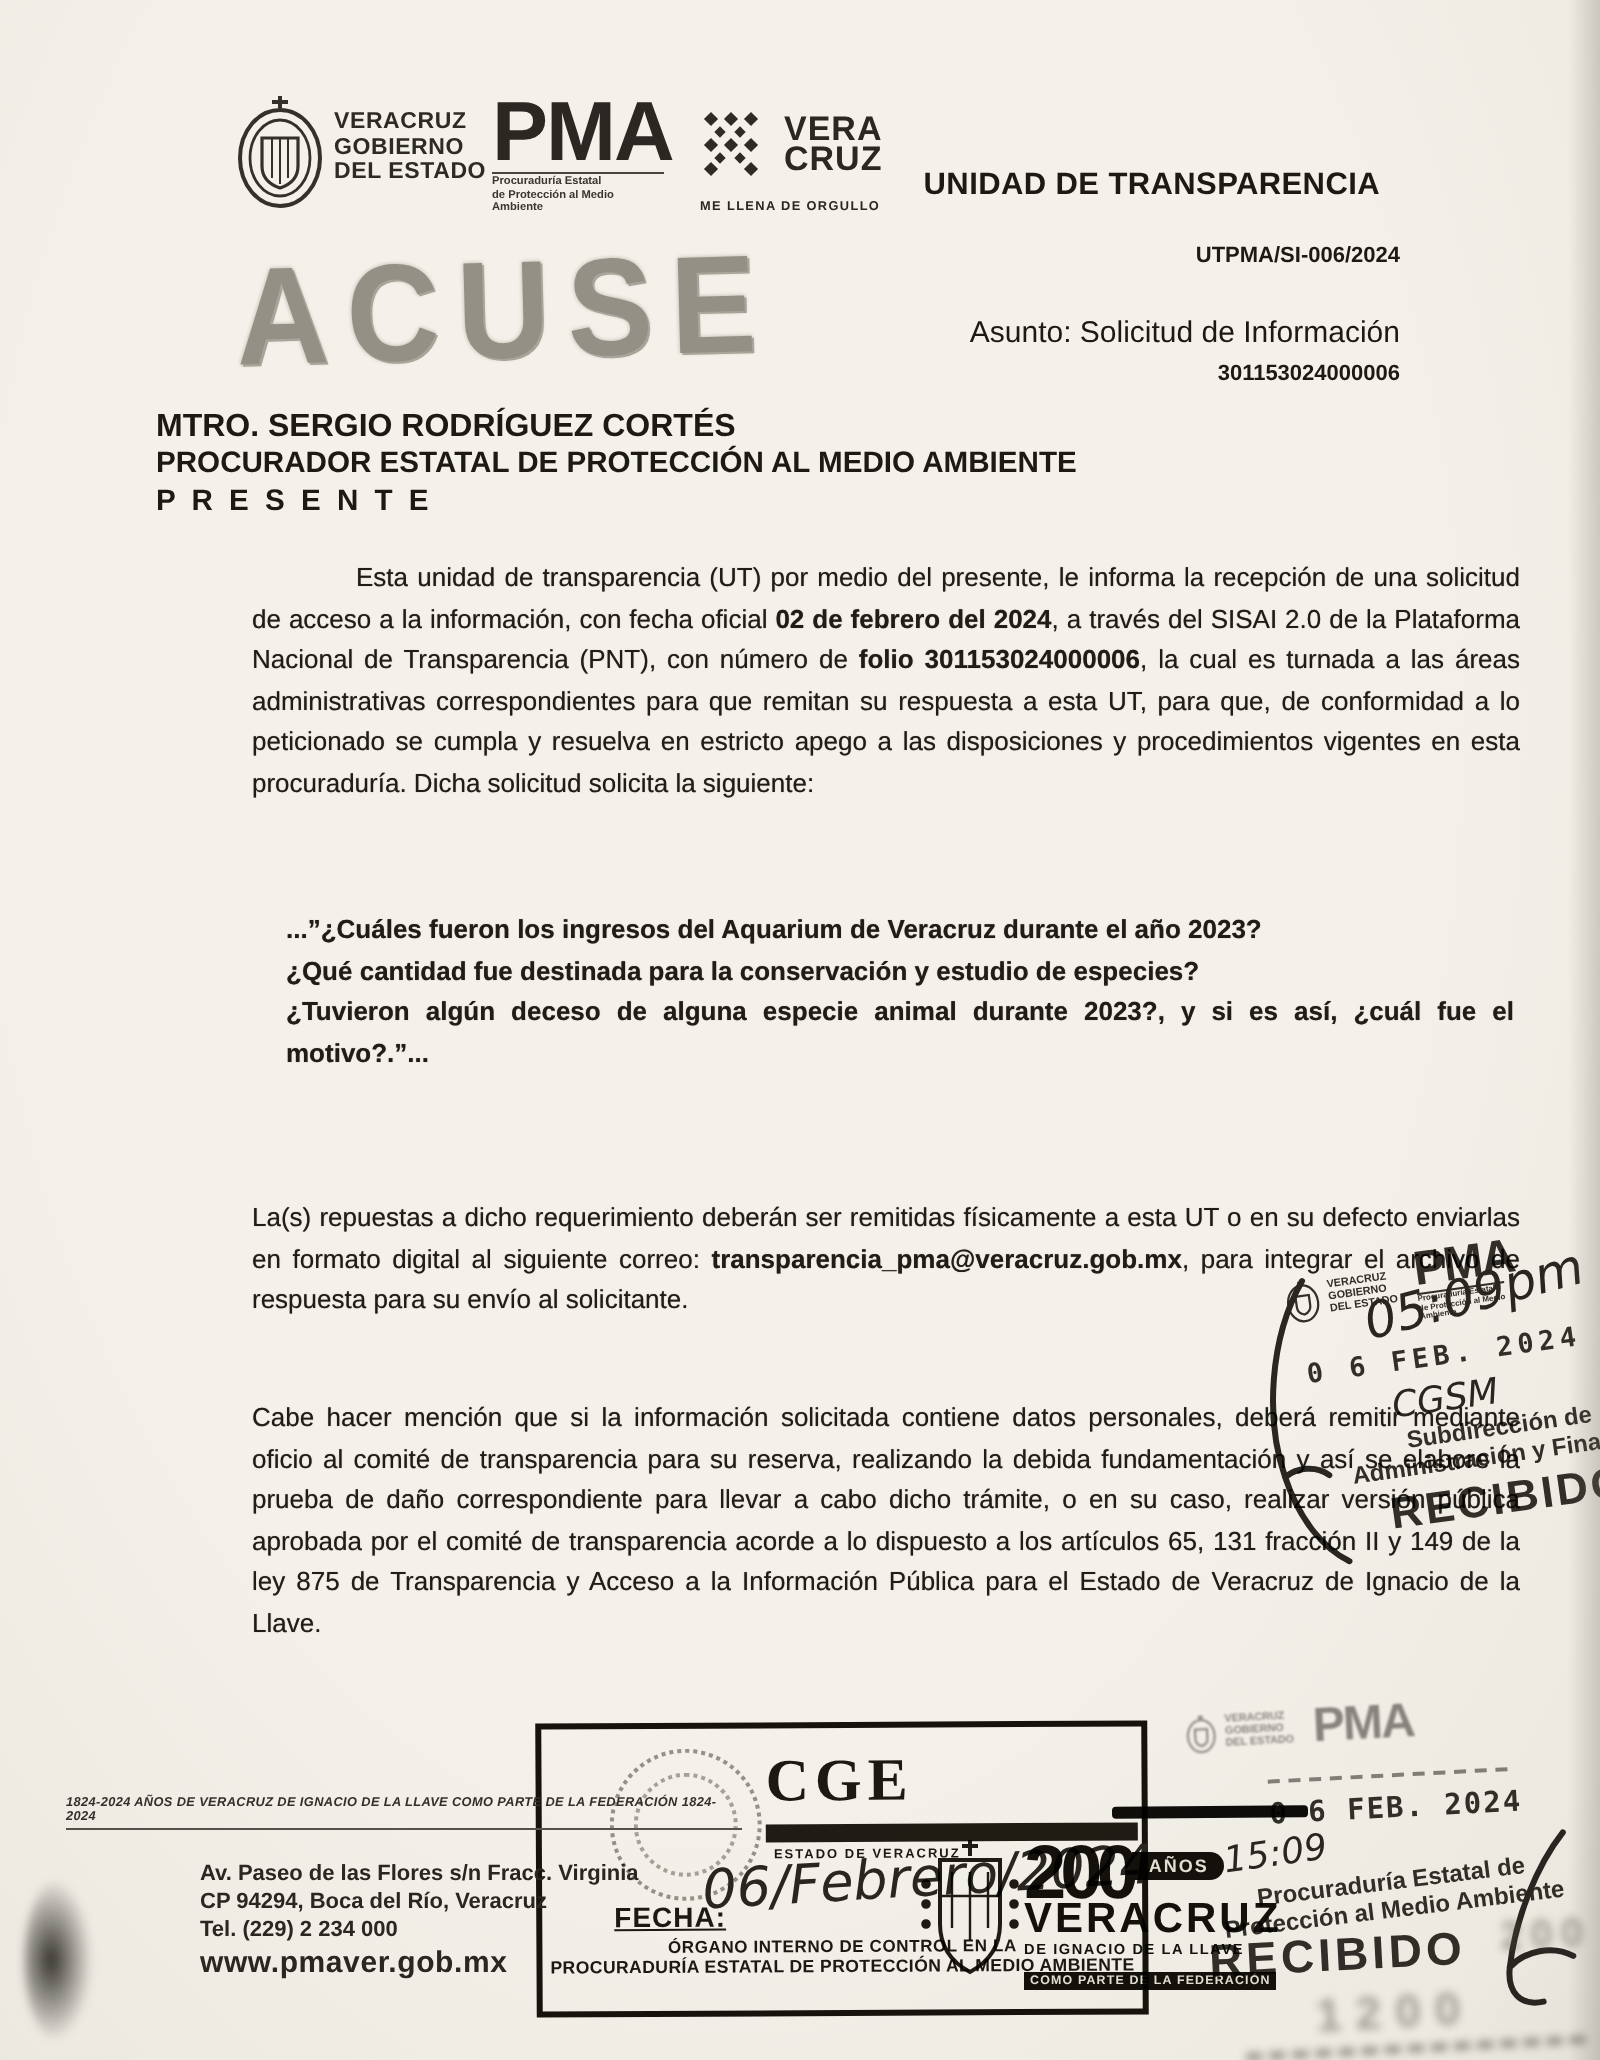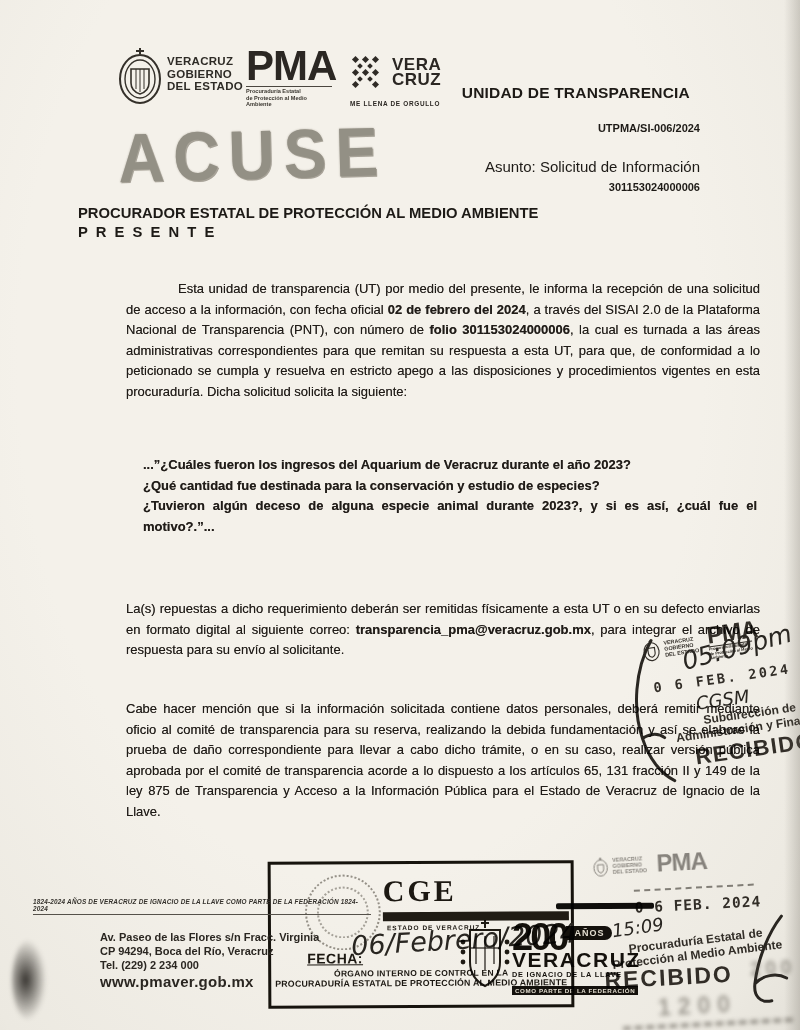--- a/index.html
+++ b/index.html
@@ -140,20 +140,21 @@
 
 <div class="abs acuse stamp" style="left:118px;top:118px;">ACUSE</div>
 
 <div class="abs refblock" style="left:400px;top:118px;">
   <div class="ref-b">UTPMA/SI-006/2024</div>
   <div class="ref-n">Asunto: Solicitud de Información</div>
   <div class="ref-b">301153024000006</div>
 </div>
 
 <div class="abs addr" style="left:78px;top:204px;">
+  <div class="l1">MTRO. SERGIO RODRÍGUEZ CORTÉS</div>
   <div class="l2">PROCURADOR ESTATAL DE PROTECCIÓN AL MEDIO AMBIENTE</div>
   <div class="l3">P R E S E N T E</div>
 </div>
 
 <div class="abs para indent" style="left:78px;top:279px;"><span>Esta unidad de transparencia (UT) por medio del presente, le informa la recepción de una solicitud de acceso a la información, con fecha oficial </span><b>02 de febrero del 2024</b><span>, a través del SISAI 2.0 de la Plataforma Nacional de Transparencia (PNT), con número de </span><b>folio 301153024000006</b><span>, la cual es turnada a las áreas administrativas correspondientes para que remitan su respuesta a esta UT, para que, de conformidad a lo peticionado se cumpla y resuelva en estricto apego a las disposiciones y procedimientos vigentes en esta procuraduría. Dicha solicitud solicita la siguiente:</span></div>
 
 <div class="abs para quote" style="left:95px;top:455px;">
   <p>...”¿Cuáles fueron los ingresos del Aquarium de Veracruz durante el año 2023?</p>
   <p>¿Qué cantidad fue destinada para la conservación y estudio de especies?</p>
   <p>¿Tuvieron algún deceso de alguna especie animal durante 2023?, y si es así, ¿cuál fue el motivo?.”...</p>

